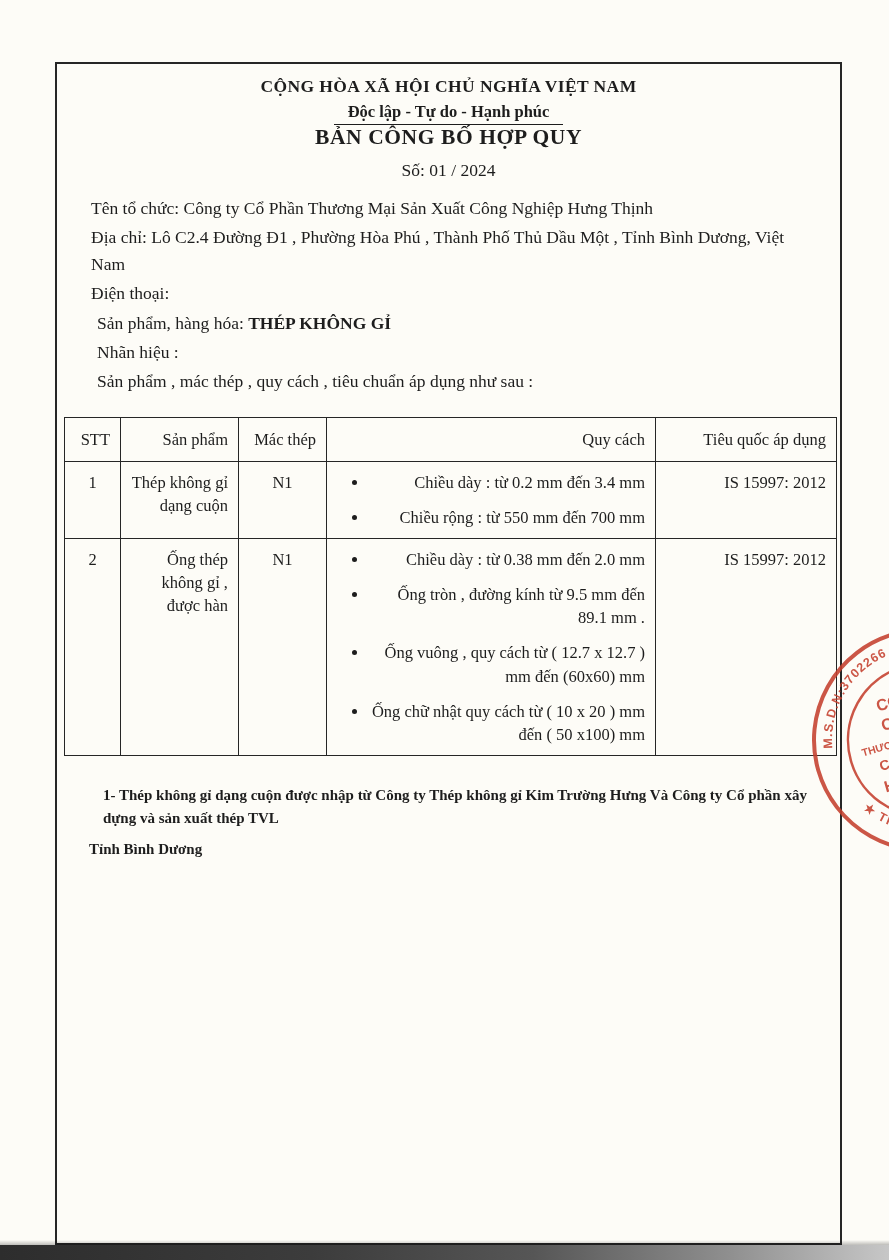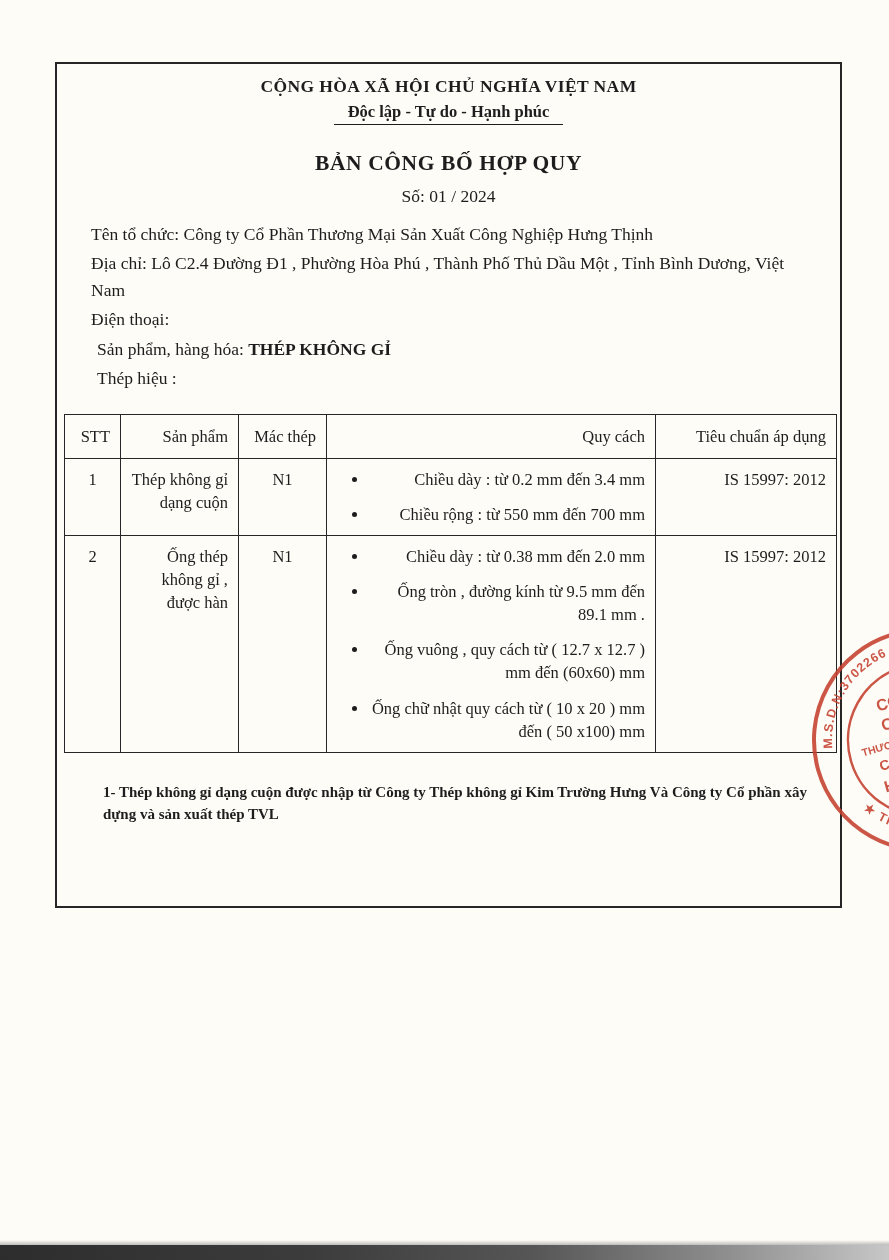--- a/index.html
+++ b/index.html
@@ -2,29 +2,29 @@
 <html><head>
 <meta charset="utf-8">
 <style>
   html,body{margin:0;padding:0;}
   body{
     width:889px;height:1260px;position:relative;overflow:hidden;
     background:#fdfcf7;color:#1d1d1d;
     font-family:"Liberation Serif", serif;
   }
   .frame{
-    position:absolute;left:55px;top:62px;width:787px;height:846px;
+    position:absolute;left:55px;top:62px;width:787px;height:1183px;
     border:2px solid #262626;box-sizing:border-box;
     padding:12px 0 0 0;background:transparent;
   }
   .center{text-align:center;}
   .country{font-weight:bold;font-size:17.5px;letter-spacing:.4px;}
   .motto{font-weight:bold;font-size:16.5px;margin-top:5px;text-align:center;}
   .motto .u{display:inline-block;border-bottom:1.6px solid #1d1d1d;padding:0 14px 2px 14px;}
-  .doc-title{font-weight:bold;font-size:21.5px;letter-spacing:.6px;margin-top:26px;}
+  .doc-title{font-weight:bold;font-size:21.5px;letter-spacing:.6px;}
   .doc-number{font-size:17.5px;margin-top:10px;}
   .info{margin:14px 34px 0 34px;font-size:17.5px;line-height:1.55;}
   .info p{margin:0 0 2px 0;}
   .info .indent{margin-left:6px;}
   .bold{font-weight:bold;}
   table{
     border-collapse:collapse;margin:22px 7px 0 7px;width:772px;
     font-size:16.5px;table-layout:fixed;
   }
   th,td{
@@ -67,38 +67,39 @@
   </div>
 
   <div class="center doc-title">BẢN CÔNG BỐ HỢP QUY</div>
   <div class="center doc-number">Số: 01 / 2024</div>
 
   <div class="info">
     <p>Tên tổ chức: Công ty Cổ Phần Thương Mại Sản Xuất Công Nghiệp Hưng Thịnh</p>
     <p>Địa chỉ: Lô C2.4 Đường Đ1 , Phường Hòa Phú , Thành Phố Thủ Dầu Một , Tỉnh Bình Dương, Việt Nam</p>
     <p>Điện thoại:</p>
     <p class="indent"><span>Sản phẩm, hàng hóa: </span><span class="bold">THÉP KHÔNG GỈ</span></p>
-    <p class="indent">Thép hiệu :</p>
+    <p class="indent">Nhãn hiệu :</p>
+    <p class="indent">Sản phẩm , mác thép , quy cách , tiêu chuẩn áp dụng như sau :</p>
   </div>
 
   <table>
     <colgroup>
       <col style="width:56px">
         <col style="width:118px">
         <col style="width:88px">
         <col style="width:329px">
         <col style="width:181px">
     </colgroup>
     <thead>
       <tr>
         <th>STT</th>
         <th>Sản phẩm</th>
         <th>Mác thép</th>
         <th>Quy cách</th>
-        <th>Tiêu chuẩn áp dụng</th>
+        <th>Tiêu quốc áp dụng</th>
       </tr>
     </thead>
     <tbody>
       <tr>
         <td class="c">1</td>
         <td>Thép không gỉ dạng cuộn</td>
         <td class="c">N1</td>
         <td>
           <ul class="specs">
             <li>Chiều dày : từ 0.2 mm đến 3.4 mm</li>
@@ -119,20 +120,21 @@
             <li>Ống chữ nhật quy cách từ ( 10 x 20 ) mm đến ( 50 x100) mm</li>
           </ul>
         </td>
         <td>IS 15997: 2012</td>
       </tr>
     </tbody>
   </table>
 
   <div class="notes">
     <p>1- Thép không gỉ dạng cuộn được nhập từ Công ty Thép không gỉ Kim Trường Hưng Và Công ty Cổ phần xây dựng và sản xuất thép TVL</p>
+    <p class="note-plain">Tỉnh Bình Dương</p>
   </div>
 
 </div>
 
 <svg class="stamp" viewBox="0 0 250 250" xmlns="http://www.w3.org/2000/svg">
   <g transform="rotate(-16 125 125)" fill="none" stroke="#c5402e">
     <circle cx="125" cy="125" r="110" stroke-width="4"></circle>
     <circle cx="125" cy="125" r="76" stroke-width="2.5"></circle>
     <path id="arcTop" d="M 33,125 A 92,92 0 0 1 217,125" stroke="none"></path>
     <path id="arcBottom" d="M 33,125 A 92,92 0 0 0 217,125" stroke="none"></path>

